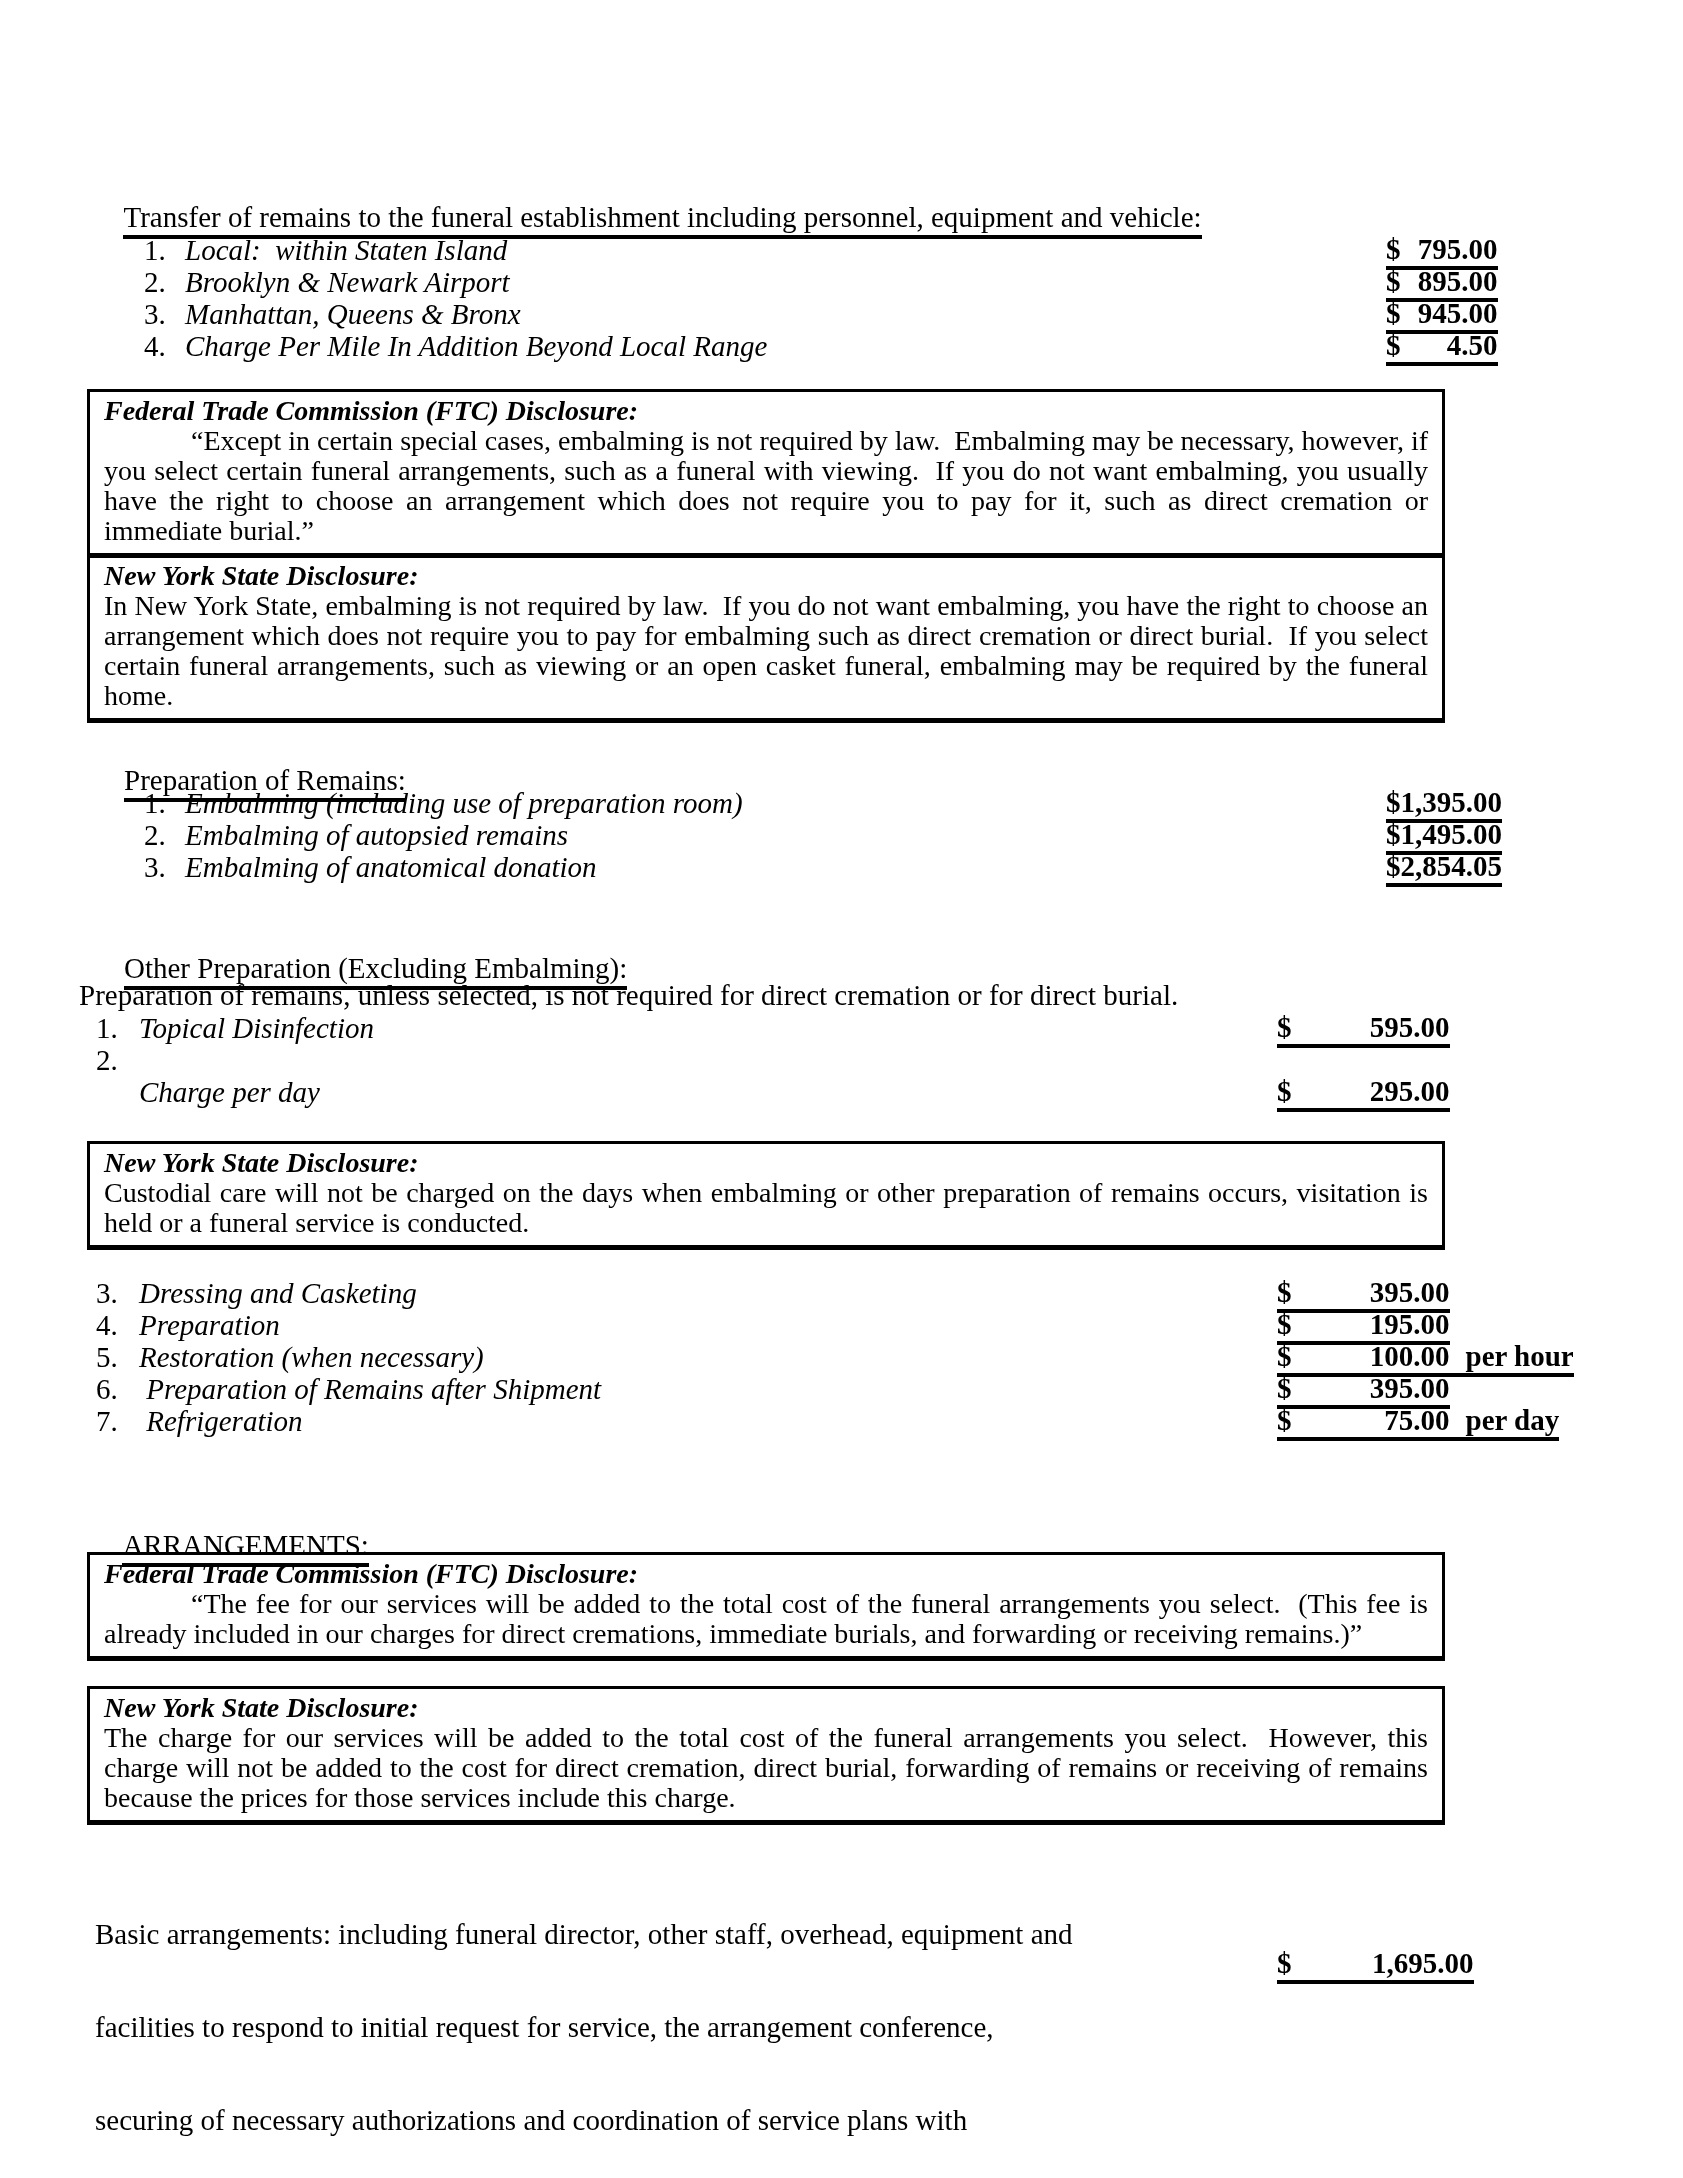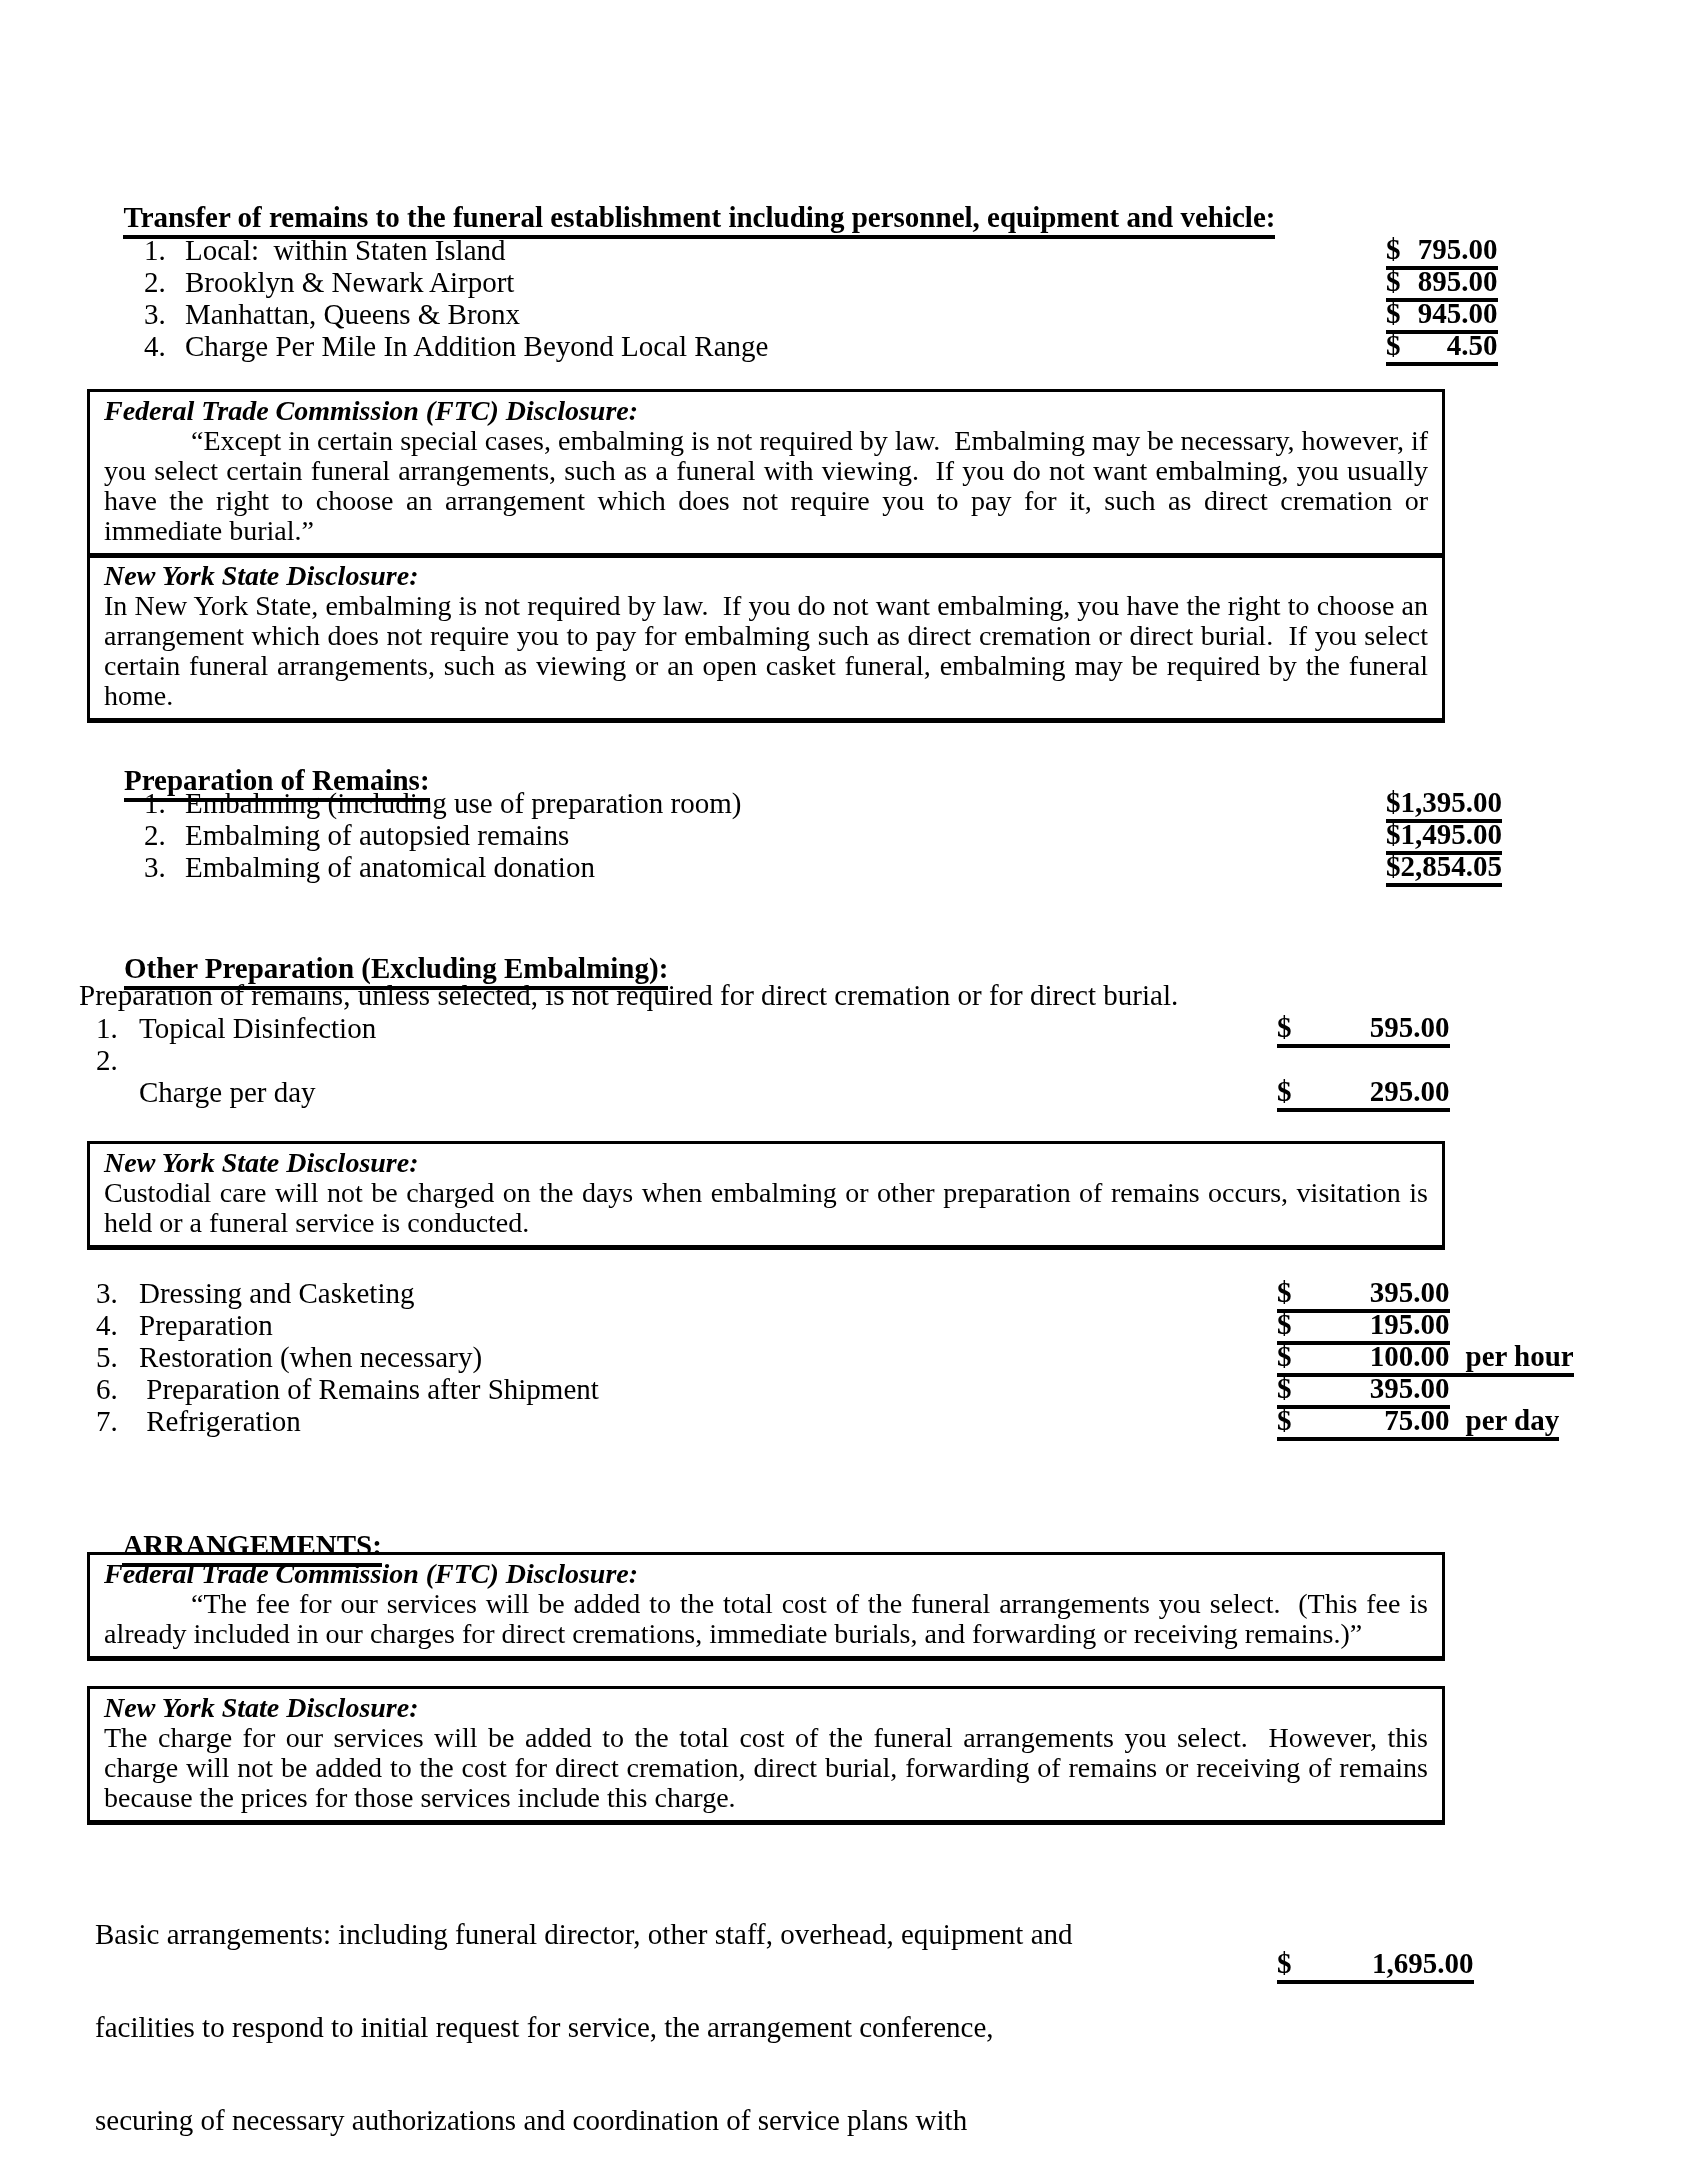--- a/index.html
+++ b/index.html
@@ -9,21 +9,21 @@
     height: 2178px;
     background: #ffffff;
     color: #000000;
     font-family: "Liberation Serif", "DejaVu Serif", serif;
     overflow: hidden;
   }
   
   .heading {
     position: absolute;
     font-size: 29px;
-    font-weight: bold;
+    font-weight: normal;
     white-space: pre;
   }
   .heading .u {
     border-bottom: 4px solid #000;
     padding-bottom: 2px;
   }
   
   .box {
     position: absolute;
     left: 87px;
@@ -41,21 +41,21 @@
   }
   .box .box-body {
     text-align: justify;
     white-space: pre-wrap;
   }
   .box .box-body.first-indent { text-indent: 87px; }
   
   .plist { position: absolute; left: 0; width: 1683px; }
   .row { position: relative; height: 32px; font-size: 29px; }
   .row .num  { position: absolute; white-space: pre; }
-  .row .label{ position: absolute; white-space: pre; }
+  .row .label{ position: absolute; white-space: pre; font-style: italic; }
   .l1 .num   { left: 144px; }
   .l1 .label { left: 185px; }
   .l3 .num   { left: 96px;  }
   .l3 .label { left: 139px; }
   
   .price {
     position: absolute;
     top: 1px;
     display: inline-flex;
     align-items: baseline;

